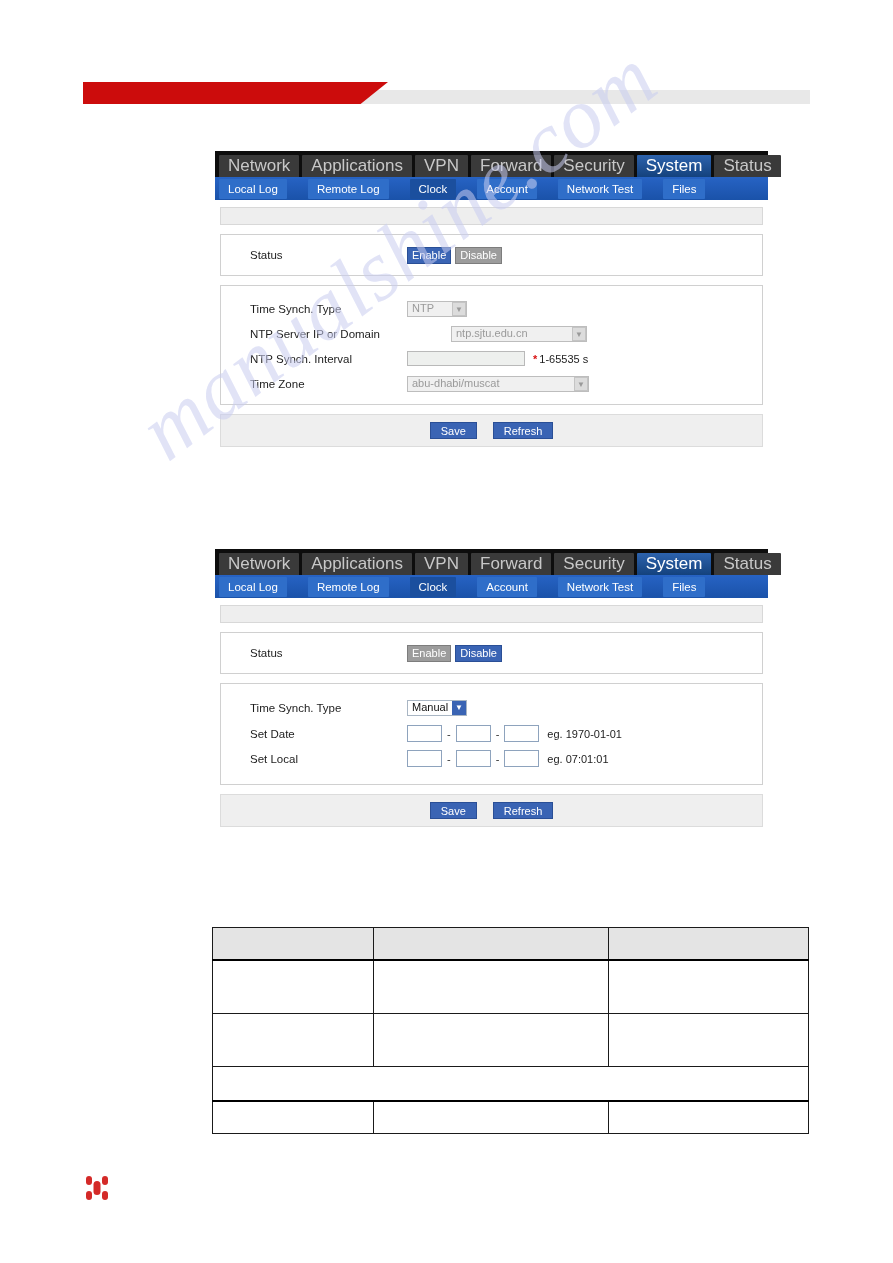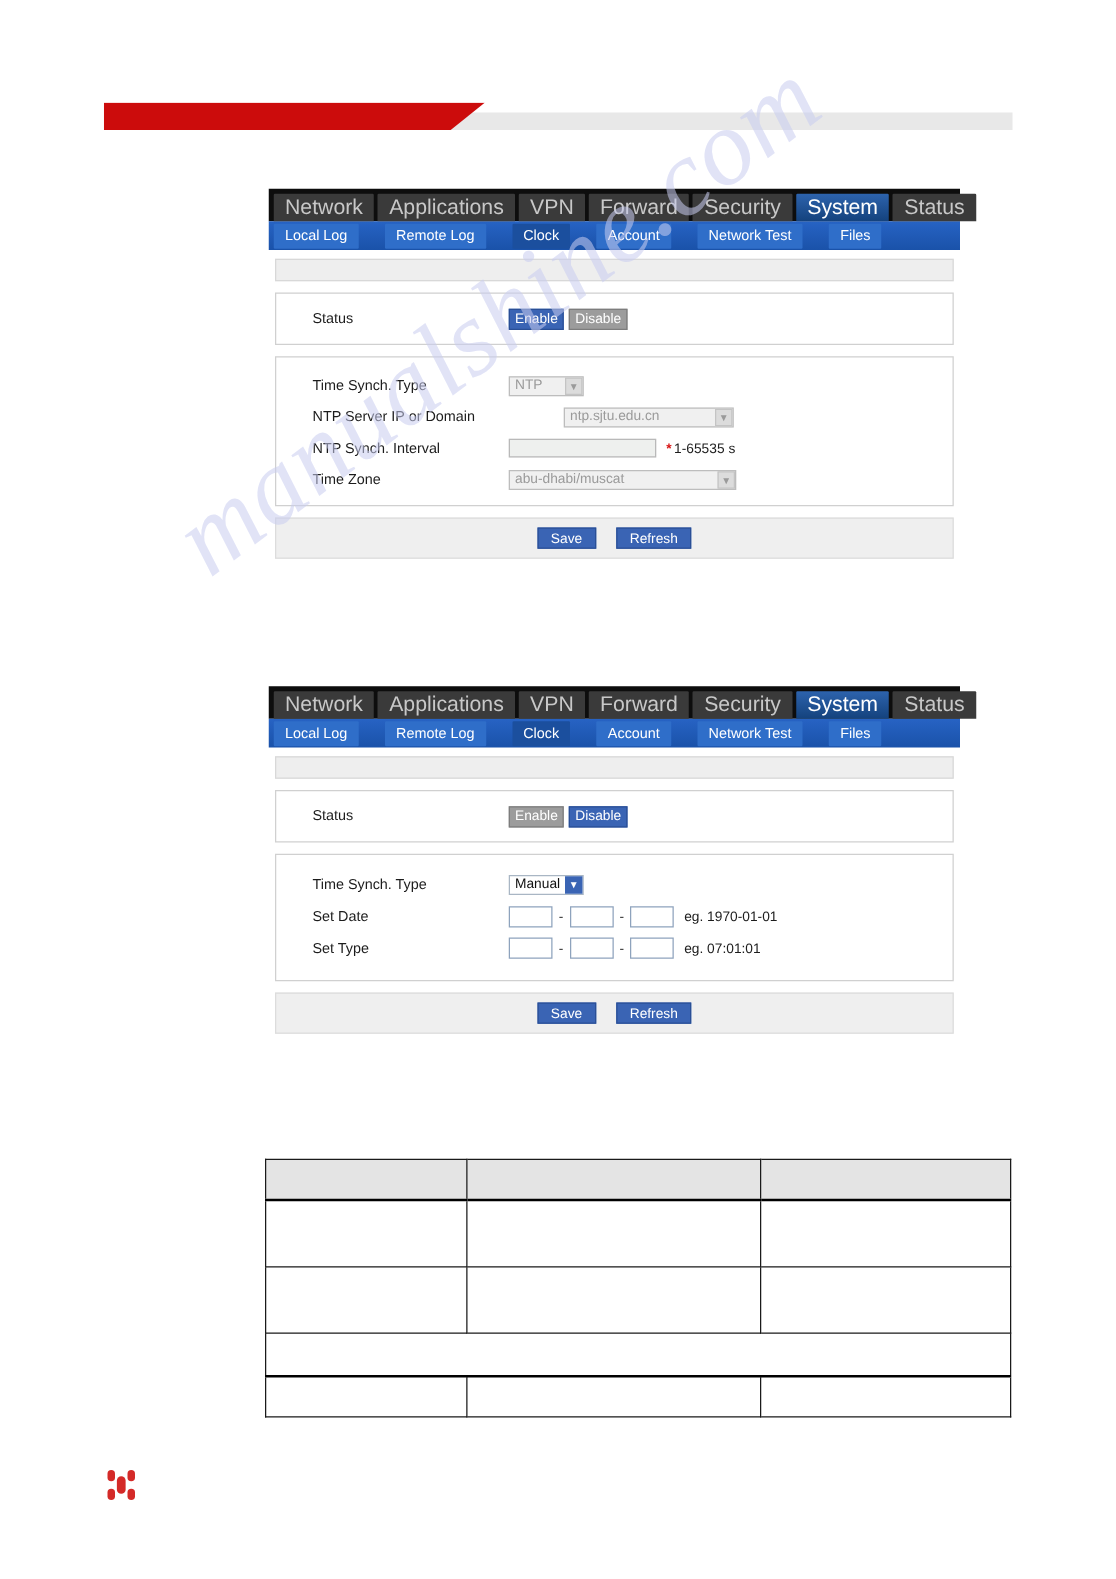--- a/index.html
+++ b/index.html
@@ -445,21 +445,21 @@
         <div class="fieldarea">
           <div class="txt white w-seg"></div>
           <span class="dash">-</span>
           <div class="txt white w-seg"></div>
           <span class="dash">-</span>
           <div class="txt white w-seg"></div>
           <span class="hint">eg. 1970-01-01</span>
         </div>
       </div>
       <div class="row" style="height:25px;">
-        <div class="lbl">Set Type</div>
+        <div class="lbl">Set Local</div>
         <div class="fieldarea">
           <div class="txt white w-seg"></div>
           <span class="dash">-</span>
           <div class="txt white w-seg"></div>
           <span class="dash">-</span>
           <div class="txt white w-seg"></div>
           <span class="hint">eg. 07:01:01</span>
         </div>
       </div>
     </div>

